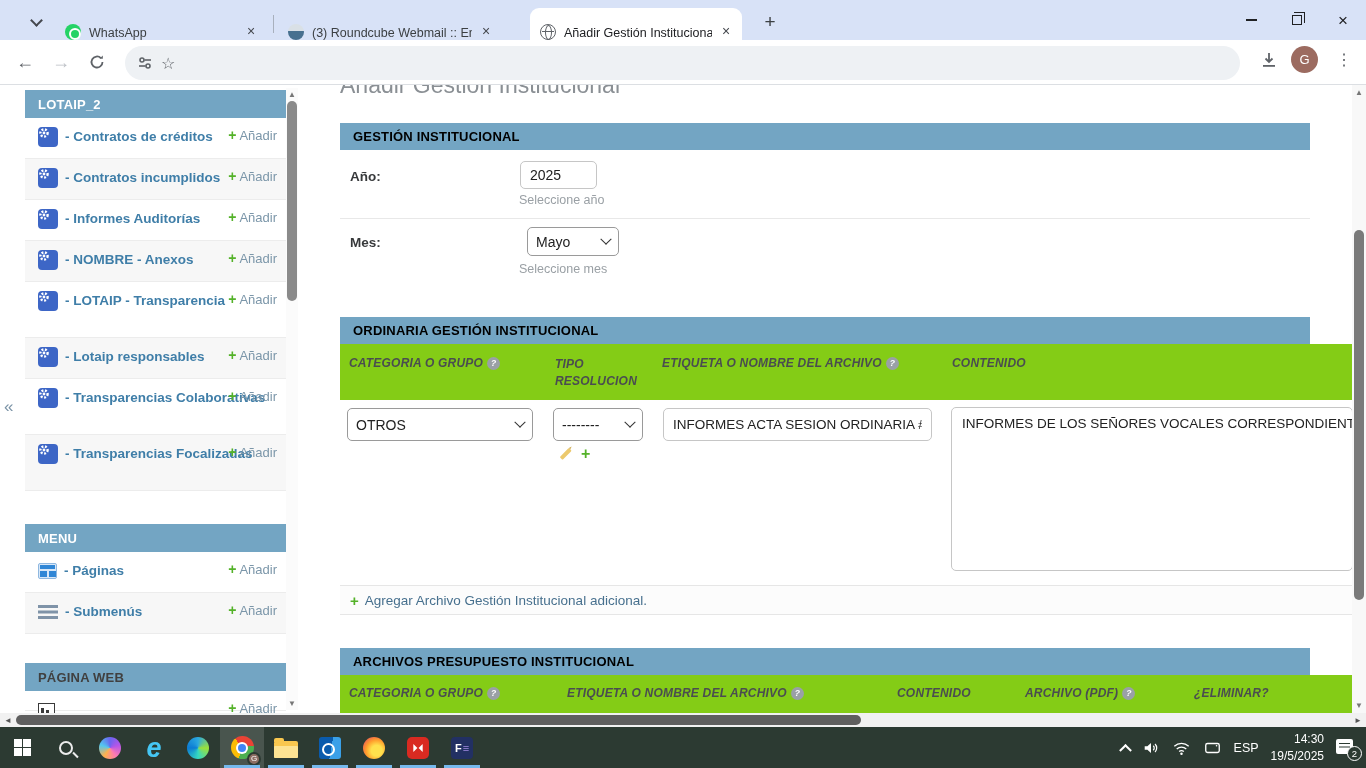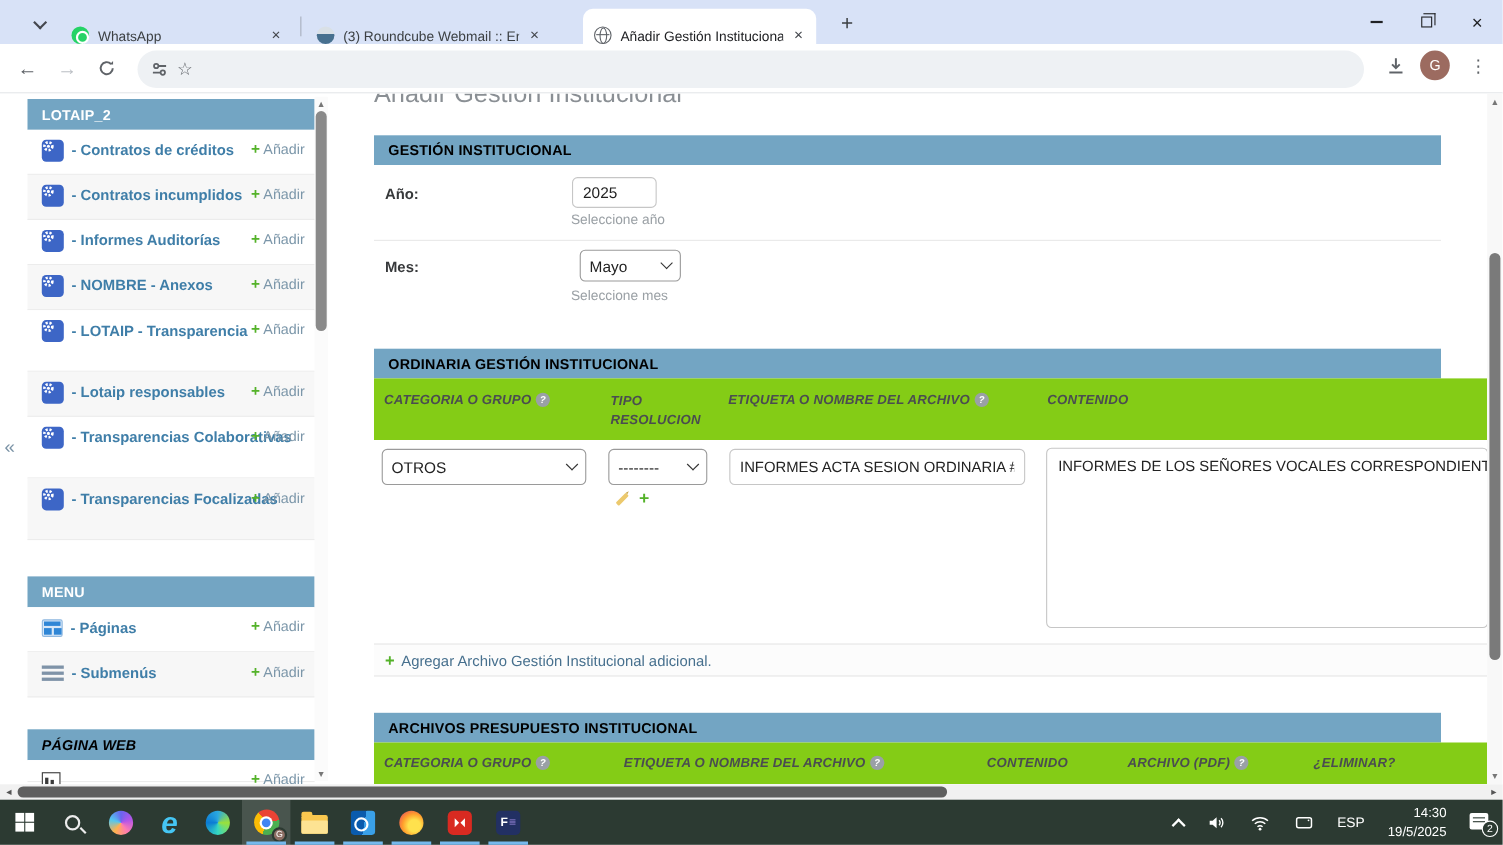--- a/index.html
+++ b/index.html
@@ -42,21 +42,21 @@
   .avatar { width:27px; height:27px; border-radius:50%; background:#9c6b60; color:#fff; font-size:13px; text-align:center; line-height:27px; cursor:pointer; }
   .dots { font-size:16px; color:#5f6368; cursor:pointer; padding:0 6px; }
 
   
   .content { position:absolute; top:85px; left:0; width:1366px; height:628px; background:#fff; overflow:hidden; }
   .collapse { position:absolute; left:4px; top:312px; font-size:17px; color:#7b93a6; cursor:pointer; }
 
   
   .sidebar { position:absolute; left:25px; top:5px; width:261px; }
   .sbar { height:28px; background:#73a5c3; color:#fff; font-size:13px; font-weight:bold; display:flex; align-items:center; padding-left:13px; letter-spacing:.2px; }
-  .sbar.web { color:#000000;font-style:italic; }
+  .sbar.web { color:#404040; }
   .si { position:relative; padding:9px 10px 7px 13px; border-bottom:1px solid #ececec; background:#fff; }
   .si.alt { background:#f7f7f7; }
   .si .ico { display:inline-block; vertical-align:middle; margin-right:7px; }
   .si .lbl { display:inline; color:#3f7ea8; font-weight:bold; font-size:13.5px; line-height:20px; vertical-align:middle; }
   .addlink { position:absolute; right:9px; top:9px; font-size:13px; color:#7b96a9; cursor:pointer; white-space:nowrap; }
   .addlink .p { color:#54b229; font-weight:bold; font-size:14px; margin-right:3px; }
   .gearbox { width:20px; height:20px; background:#3d66c6; border-radius:4px; display:inline-flex; align-items:center; justify-content:center; }
   .pagesbox { width:19px; height:16px; background:#d7e7f8; border:1px solid #8fb8e0; border-radius:2px; position:relative; }
   .pagesbox::before { content:""; position:absolute; left:1px; right:1px; top:1px; height:4px; background:#2f86d6; }
   .pagesbox::after { content:""; position:absolute; left:1px; top:7px; width:7px; height:6px; background:#2f86d6; box-shadow:9px 0 0 #2f86d6; }
@@ -122,21 +122,21 @@
   .chrome-badge { position:absolute; right:3px; bottom:2px; width:14px; height:14px; border-radius:50%; background:#8d6e63; border:2px solid #2c3a32; color:#fff; font-size:8px; line-height:10px; text-align:center; }
   .folder { width:24px; height:17px; background:#f9c74f; border-radius:2px; position:relative; margin-top:3px; }
   .folder::before { content:""; position:absolute; left:0; top:-3px; width:10px; height:4px; background:#f9c74f; border-radius:2px 2px 0 0; }
   .folder::after { content:""; position:absolute; left:0; bottom:0; width:24px; height:12px; background:#fde393; border-radius:1px; }
   .outlook { width:22px; height:22px; border-radius:3px; background:linear-gradient(100deg,#0a5bad 55%,#3aa0e8 55%); position:relative; }
   .outlook::before { content:""; position:absolute; left:3px; top:6px; width:9px; height:9px; border:2.5px solid #fff; border-radius:50%; }
   .firefox { width:22px; height:22px; border-radius:50%; background:radial-gradient(circle at 62% 62%,#ffe14d 0 28%,#ff9e2c 55%,#e33d65 95%); }
   .acrobat { width:22px; height:22px; border-radius:5px; background:#d92a21; display:flex; align-items:center; justify-content:center; }
   .fapp { width:22px; height:22px; border-radius:4px; background:#223063; color:#fff; font-size:11px; font-weight:bold; display:flex; align-items:center; justify-content:center; gap:1px; }
   .fapp .eq { color:#a08ae0; font-size:11px; font-weight:normal; }
-  .tray { position:absolute; right:6px; top:0; height:41px; display:flex; align-items:center; gap:21px; color:#fff; }
+  .tray { position:absolute; right:6px; top:0; height:41px; display:flex; align-items:center; gap:12px; color:#fff; }
   .tray-chev { width:9px; height:9px; border-left:2px solid #fff; border-top:2px solid #fff; transform:rotate(45deg) translate(2px,2px); cursor:pointer; }
   .lang { font-size:12.5px; cursor:pointer; }
   .clock { font-size:12px; text-align:right; line-height:1.35; cursor:pointer; }
   .notif { position:relative; width:24px; height:20px; cursor:pointer; }
   .notif .sq { position:absolute; left:0; top:1px; width:17px; height:15px; background:#fff; border-radius:2px; }
   .notif .sq::before { content:""; position:absolute; left:3px; top:4px; width:11px; height:1.5px; background:#2c3a32; box-shadow:0 3.5px 0 #2c3a32; }
   .notif .badge { position:absolute; right:-2px; bottom:-3px; width:15px; height:15px; border:1.5px solid #fff; border-radius:50%; background:#2c3a32; color:#fff; font-size:9.5px; text-align:center; line-height:13px; }
   svg { display:block; }
 </style>
 </head>

